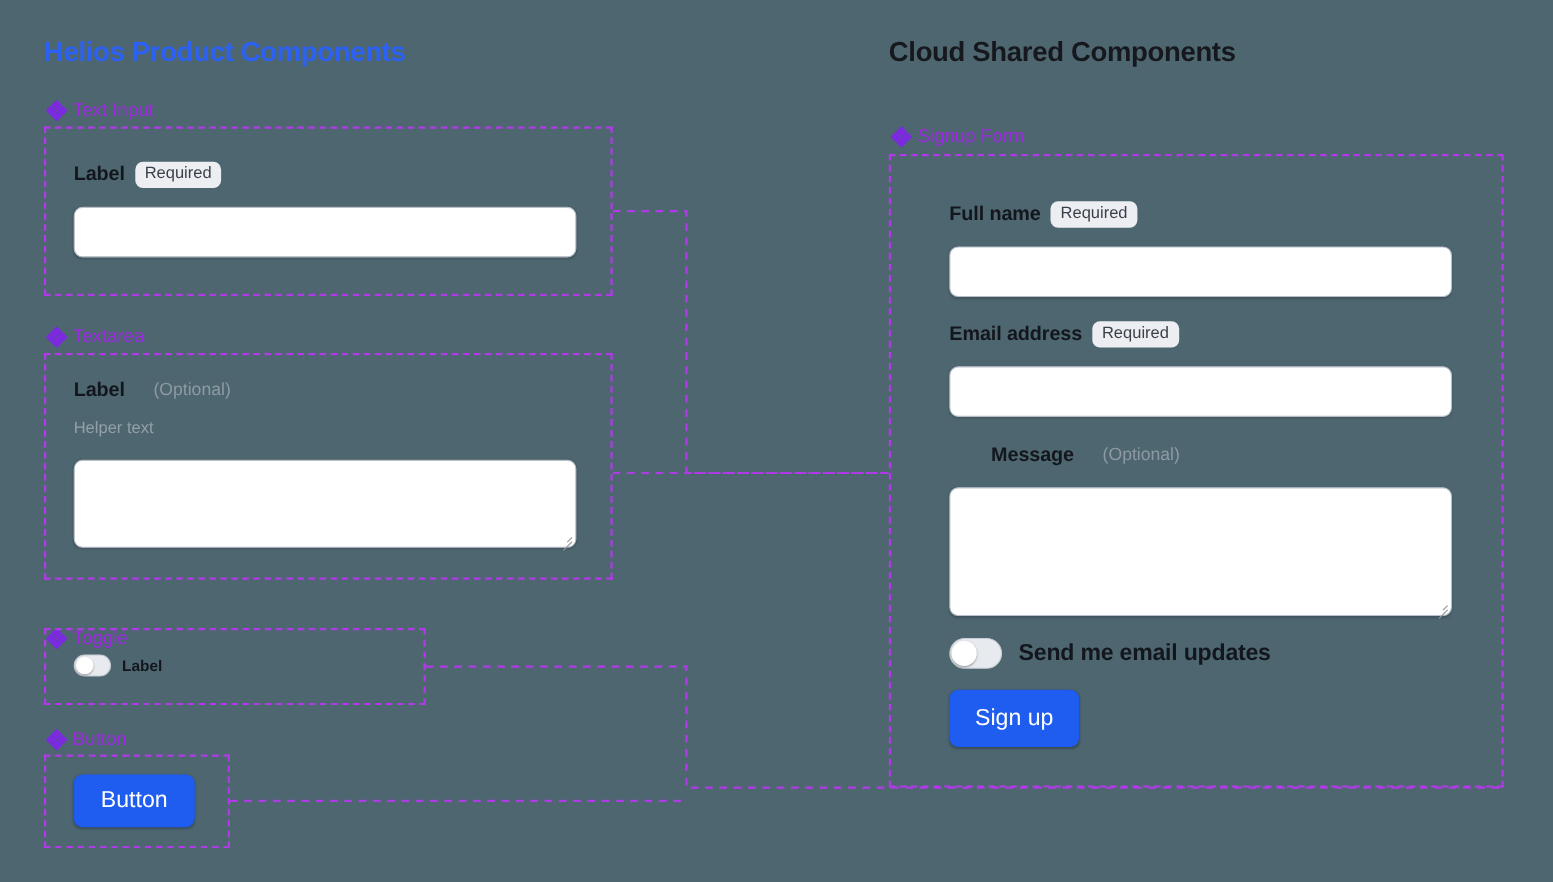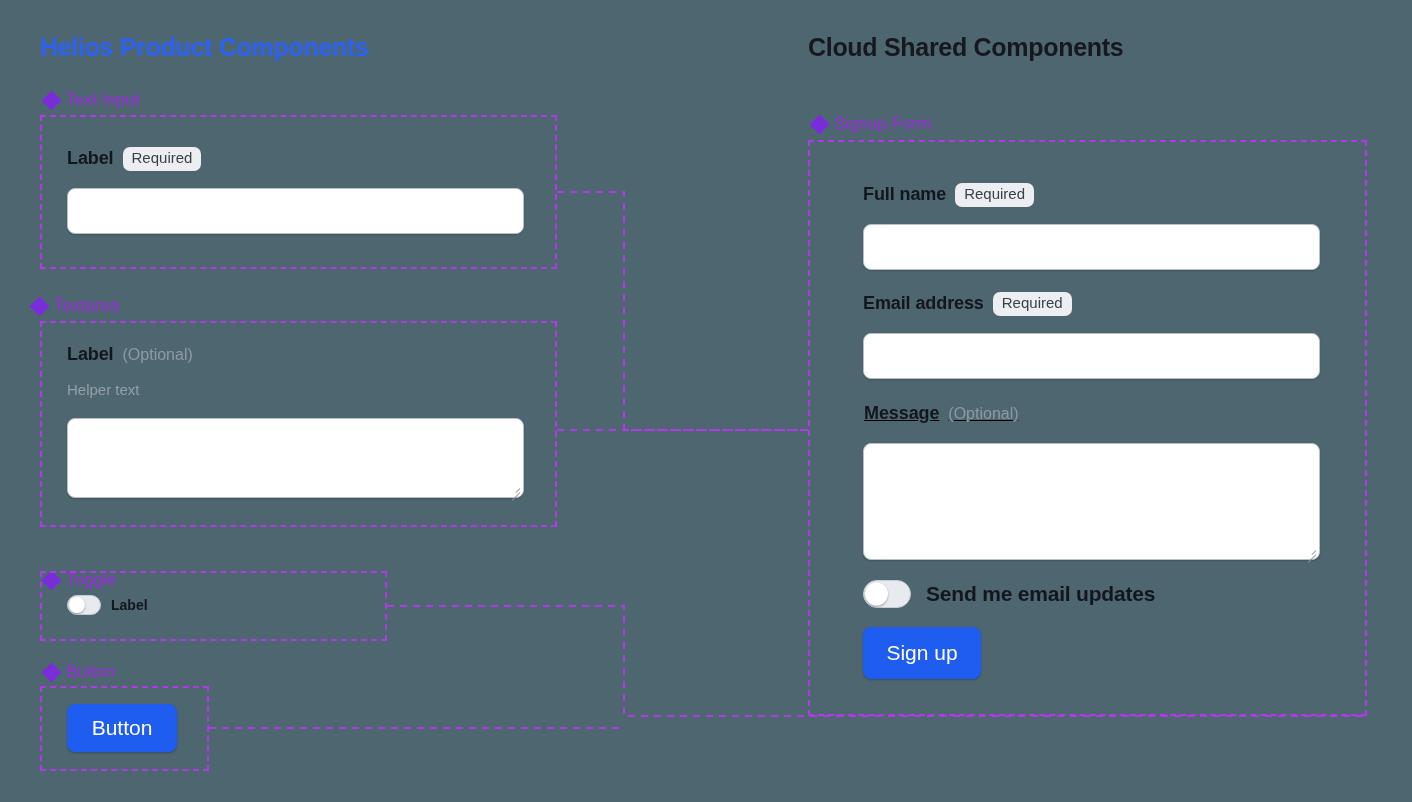--- a/index.html
+++ b/index.html
@@ -98,20 +98,21 @@
     background: #eceef2;
     color: #3b414b;
     font-size: 15px;
     padding: 3px 9px 4px;
     border-radius: 7px;
     line-height: 1.1;
   }
   .optional {
     font-size: 16px;
     color: #8e9aa3;
+    margin-left: 17px;
   }
   .helper {
     position: absolute;
     font-size: 15px;
     color: #93a0a8;
     white-space: nowrap;
   }
 
   .tbox {
     position: absolute;
@@ -238,21 +239,21 @@
     </span>
     <span>Text Input</span>
   </div>
   <div class="frame" style="left:40px; top:115px; width:517px; height:154px;"></div>
   <div class="fld-label-row" style="left:67px; top:147px;">
     <span class="fld-label">Label</span>
     <span class="badge">Required</span>
   </div>
   <input class="tbox" type="text" style="left: 67px; top: 188px; width: 457px; height: 46px; padding: 0px 12px; font-size: 16px; font-family: &quot;Liberation Sans&quot;, sans-serif;" value="" placeholder="">
 
-  <div class="sec-label" style="left:32px; top:296px;">
+  <div class="sec-label" style="left:44px; top:296px;">
     <span class="diamond-icon">
       <i></i>
         <i></i>
         <i></i>
         <i></i>
     </span>
     <span>Textarea</span>
   </div>
   <div class="frame" style="left:40px; top:321px; width:517px; height:206px;"></div>
   <div class="fld-label-row" style="left:67px; top:344px;">
@@ -315,21 +316,21 @@
     <span class="badge">Required</span>
   </div>
   <input class="tbox" type="text" style="left: 863px; top: 224px; width: 457px; height: 46px; padding: 0px 12px; font-size: 16px; font-family: &quot;Liberation Sans&quot;, sans-serif;" value="" placeholder="">
 
   <div class="fld-label-row" style="left:863px; top:292px;text-align:center;">
     <span class="fld-label">Email address</span>
     <span class="badge">Required</span>
   </div>
   <input class="tbox" type="text" style="left: 863px; top: 333px; width: 457px; height: 46px; padding: 0px 12px; font-size: 16px; font-family: &quot;Liberation Sans&quot;, sans-serif;" value="" placeholder="">
 
-  <div class="fld-label-row" style="left:864px; top:403px;text-decoration:underline;">
+  <div class="fld-label-row" style="left:901px; top:403px;">
     <span class="fld-label">Message</span>
     <span class="optional">(Optional)</span>
   </div>
   <div style="position:absolute; left:863px; top:443px; width:457px; height:117px; z-index:3;">
     <textarea class="tbox" style="left: 0px; top: 0px; width: 457px; height: 117px; padding: 8px 12px; font-size: 16px; font-family: &quot;Liberation Sans&quot;, sans-serif; resize: none;" placeholder=""></textarea>
     <span class="resize-grip">
       <span></span>
         <span></span>
     </span>
   </div>

